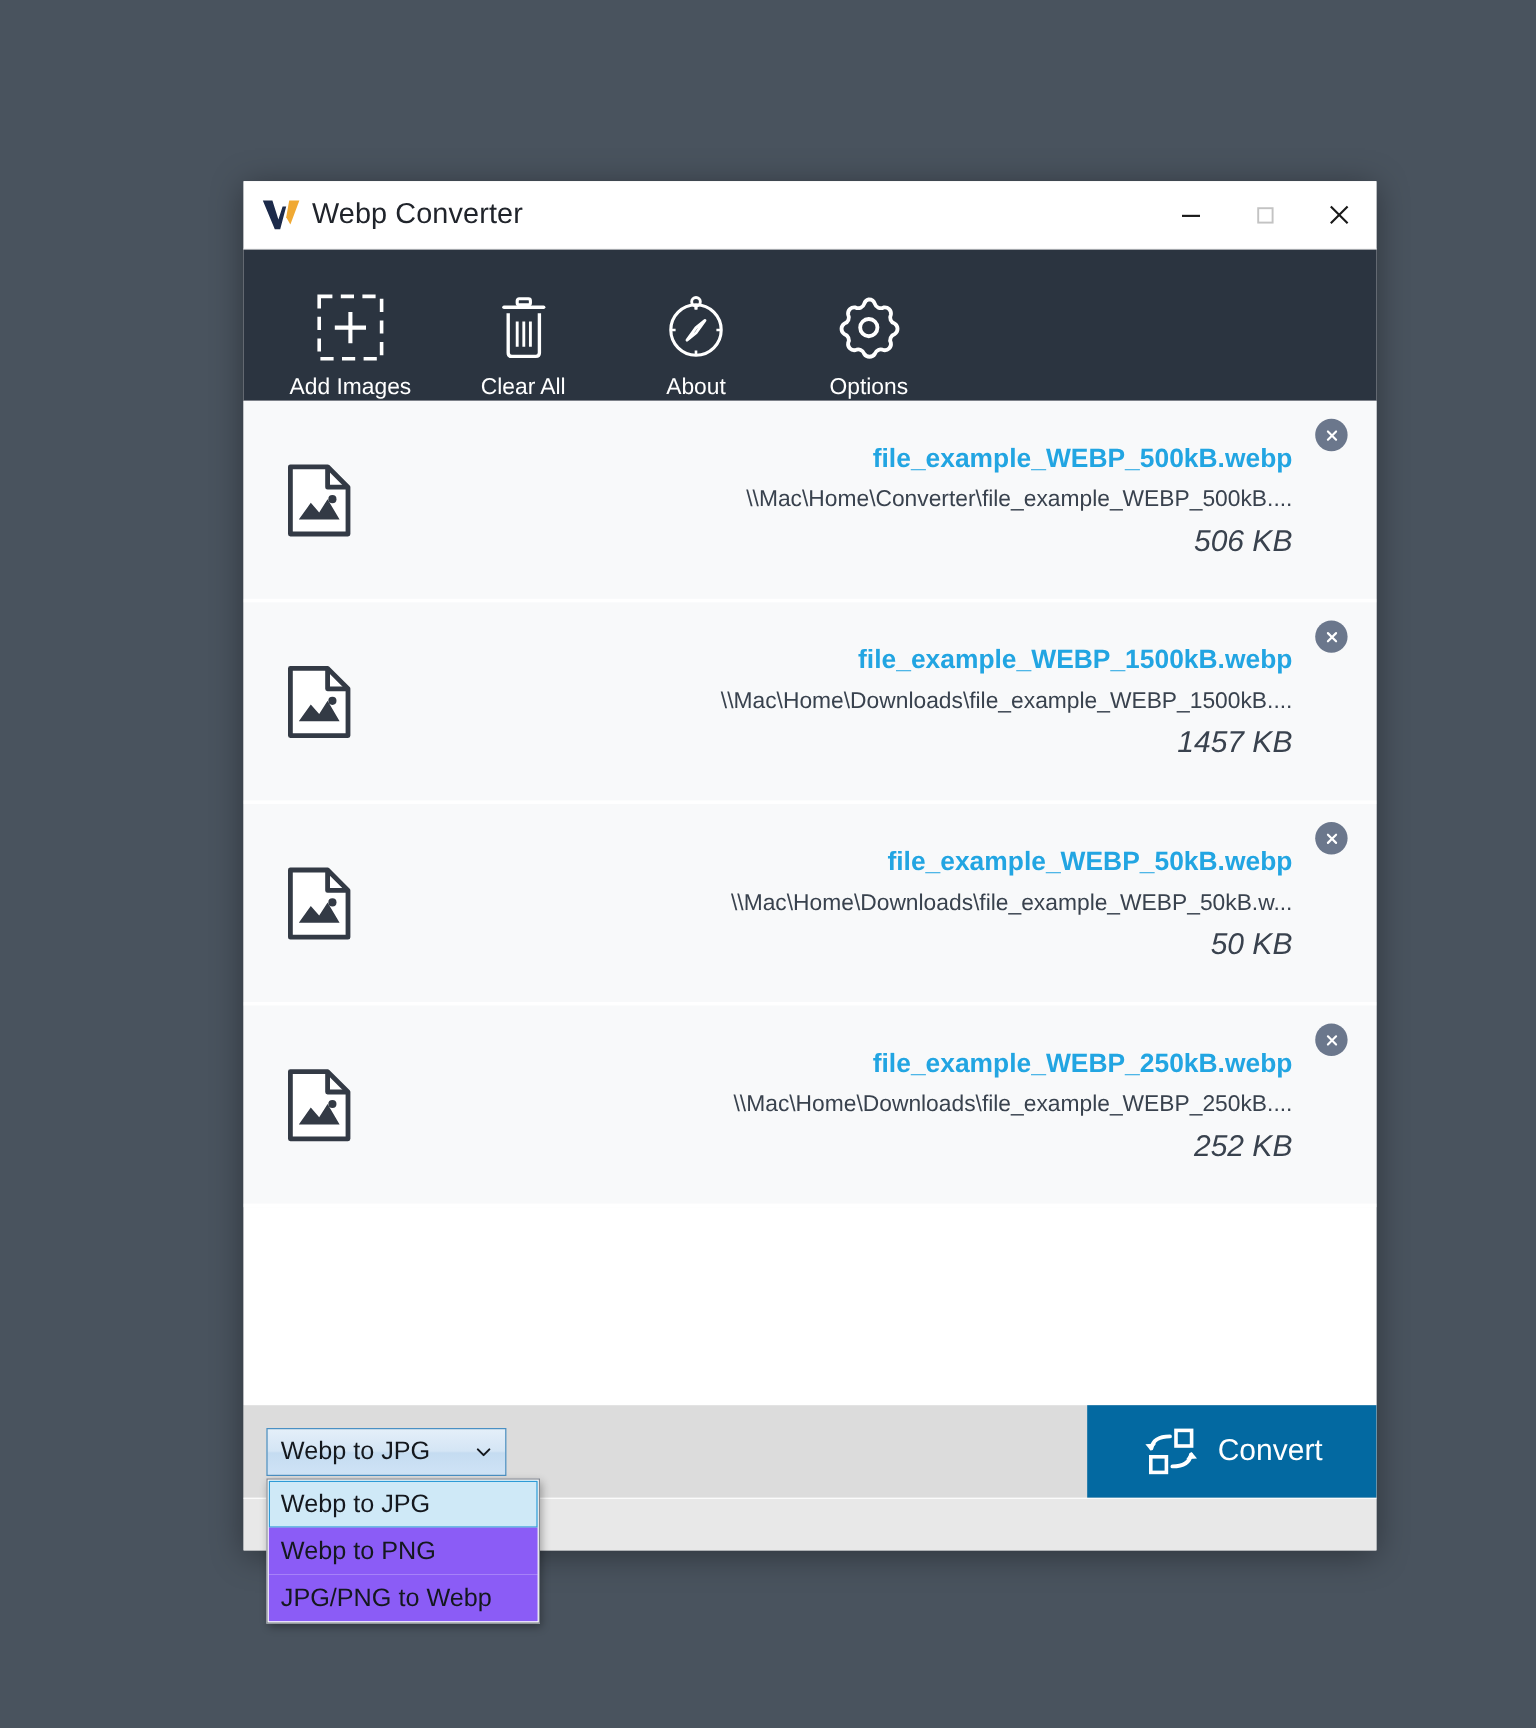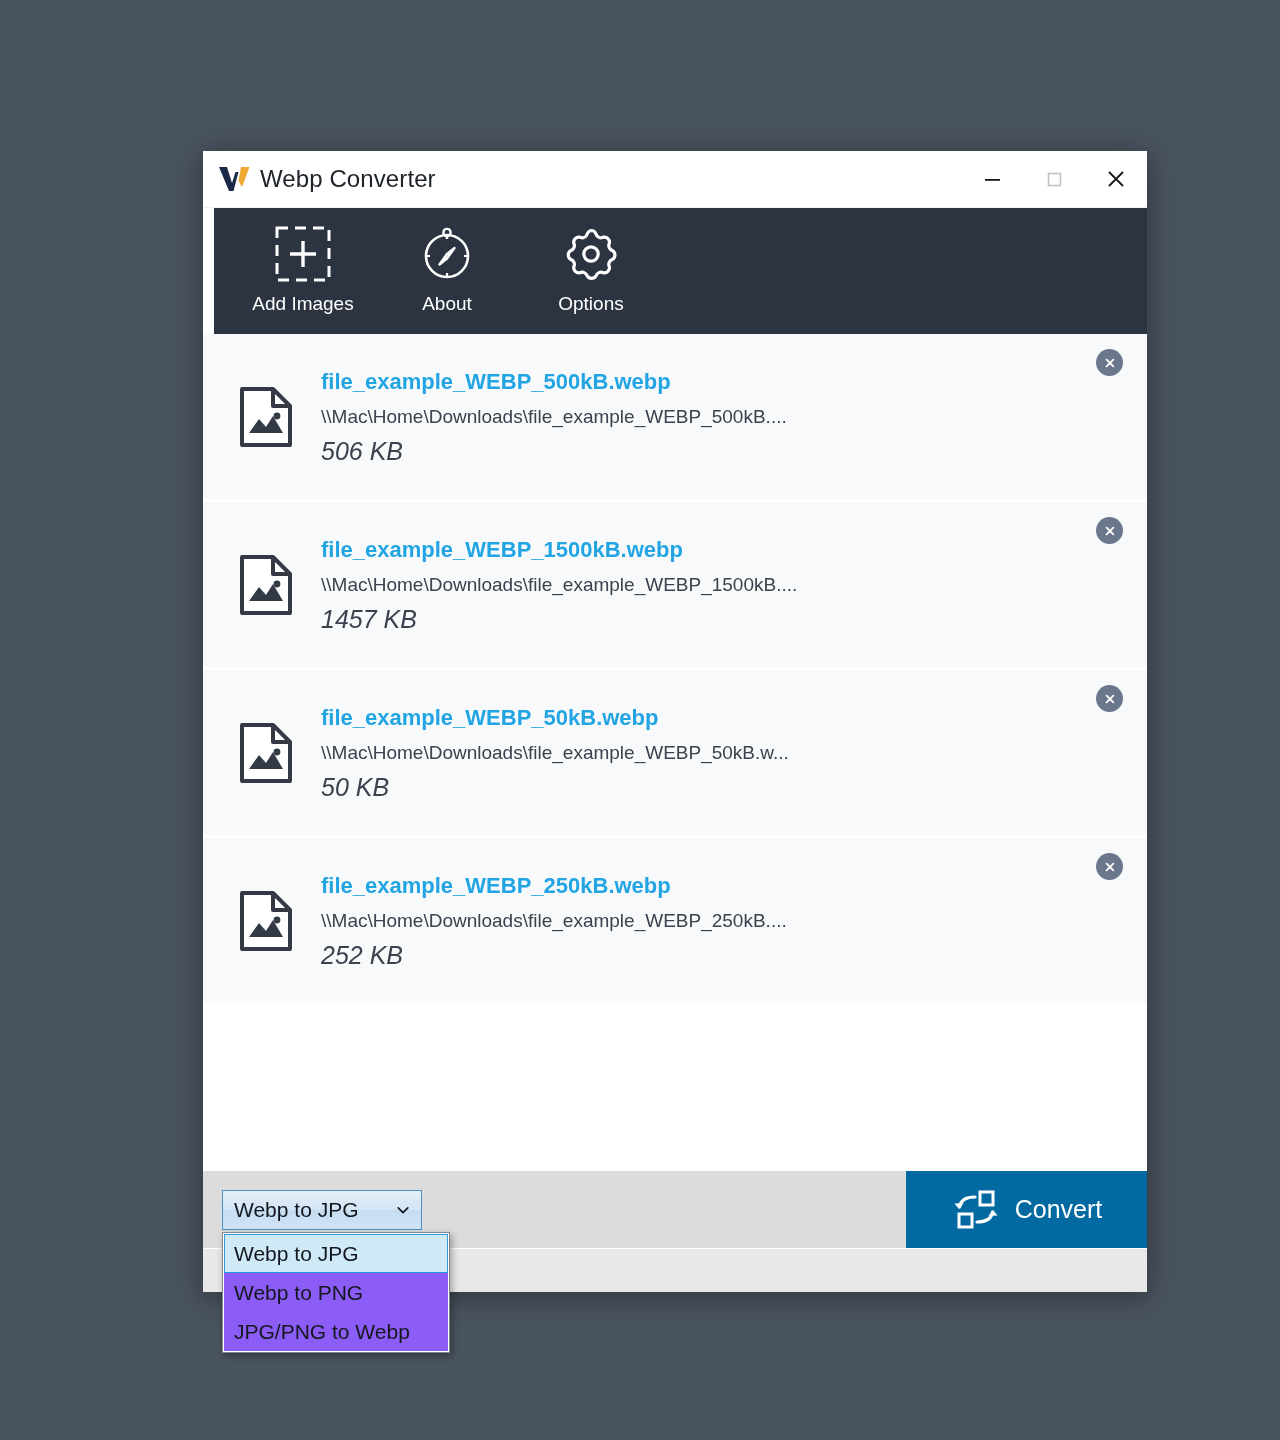--- a/index.html
+++ b/index.html
@@ -63,24 +63,23 @@
     background: transparent;
     border: none;
   }
 
   
   #toolbar {
     background: #2b3440;
     height: 126px;
     flex: 0 0 126px;
     display: flex;
-    align-items: flex-start;
+    align-items: flex-end;
     padding-left: 17px;
     padding-top: 16px;
-    margin-left: 11px;
   }
   .tool-item {
     width: 144px;
     display: flex;
     flex-direction: column;
     align-items: center;
     cursor: default;
     background: transparent;
     border: none;
   }
@@ -121,20 +120,21 @@
     justify-content: center;
   }
   .file-info {
     margin-left: 22px;
     display: flex;
     flex-direction: column;
     justify-content: center;
     overflow: hidden;
     flex: 1 1 auto;
     padding-right: 70px;
+    text-align: right;
   }
   .file-name {
     font-size: 22px;
     font-weight: bold;
     color: #22a5e2;
     font-family: "Liberation Sans", sans-serif;
     line-height: 1.35;
     white-space: nowrap;
     cursor: default;
   }
@@ -296,20 +296,31 @@
     <button class="tool-item">
       <span class="tool-icon">
         <svg width="58" height="58" viewBox="0 0 58 58">
           <rect x="3" y="3" width="52" height="52" fill="none" stroke="#ffffff" stroke-width="3" stroke-dasharray="11 7" stroke-linecap="butt"></rect>
           <path d="M29 16 L29 42 M16 29 L42 29" stroke="#ffffff" stroke-width="3.4" stroke-linecap="butt"></path>
         </svg>
       </span>
       <span class="tool-label">Add Images</span>
     </button>
 
+    <button class="tool-item">
+      <span class="tool-icon">
+        <svg width="58" height="58" viewBox="0 0 58 58">
+          <rect x="24" y="5" width="11" height="5" rx="1.6" fill="none" stroke="#ffffff" stroke-width="2.6"></rect>
+          <path d="M13 12 L46 12" stroke="#ffffff" stroke-width="3" stroke-linecap="round"></path>
+          <path d="M16.5 17 L16.5 50 Q16.5 53 19.5 53 L39.5 53 Q42.5 53 42.5 50 L42.5 17" fill="none" stroke="#ffffff" stroke-width="2.8" stroke-linejoin="round"></path>
+          <path d="M24 24 L24 45 M29.5 24 L29.5 45 M35 24 L35 45" stroke="#ffffff" stroke-width="2.4"></path>
+        </svg>
+      </span>
+      <span class="tool-label">Clear All</span>
+    </button>
 
     <button class="tool-item">
       <span class="tool-icon">
         <svg width="58" height="58" viewBox="0 0 58 58">
           <circle cx="29" cy="31" r="21" fill="none" stroke="#ffffff" stroke-width="2.6"></circle>
           <circle cx="29" cy="7.5" r="3.6" fill="none" stroke="#ffffff" stroke-width="2.4"></circle>
           <path d="M29 11 L29 14" stroke="#ffffff" stroke-width="2.4"></path>
           <path d="M36.5 23 L29 33.5 L21.5 39.5 L29 29 Z" fill="none" stroke="#ffffff" stroke-width="2.4" stroke-linejoin="round"></path>
           <path d="M29 10 L29 14 M29 48 L29 52 M8 31 L12 31 M46 31 L50 31" stroke="#ffffff" stroke-width="2.2"></path>
         </svg>
@@ -343,21 +354,21 @@
       <div class="file-icon-wrap">
         <svg width="54" height="62" viewBox="0 0 54 62">
           <path d="M3 3 L34 3 L51 20 L51 59 L3 59 Z" fill="#ffffff" stroke="#333a45" stroke-width="4" stroke-linejoin="round"></path>
           <path d="M34 3 L34 20 L51 20" fill="none" stroke="#333a45" stroke-width="4" stroke-linejoin="round"></path>
           <circle cx="38" cy="30" r="3.4" fill="#333a45"></circle>
           <path d="M10 47 L20 33 L27 41 L34 30 L44 47 Z" fill="#333a45"></path>
         </svg>
       </div>
       <div class="file-info">
         <span class="file-name">file_example_WEBP_500kB.webp</span>
-        <span class="file-path">\\Mac\Home\Downloads\file_example_WEBP_500kB....</span>
+        <span class="file-path">\\Mac\Home\Converter\file_example_WEBP_500kB....</span>
         <span class="file-size">506 KB</span>
       </div>
       <button class="remove-btn">
         <svg width="14" height="14" viewBox="0 0 14 14">
           <path d="M3.6 3.6 L10.4 10.4 M10.4 3.6 L3.6 10.4" stroke="#ffffff" stroke-width="1.8" stroke-linecap="round"></path>
         </svg>
       </button>
     </div>
 
     <div class="file-row">

